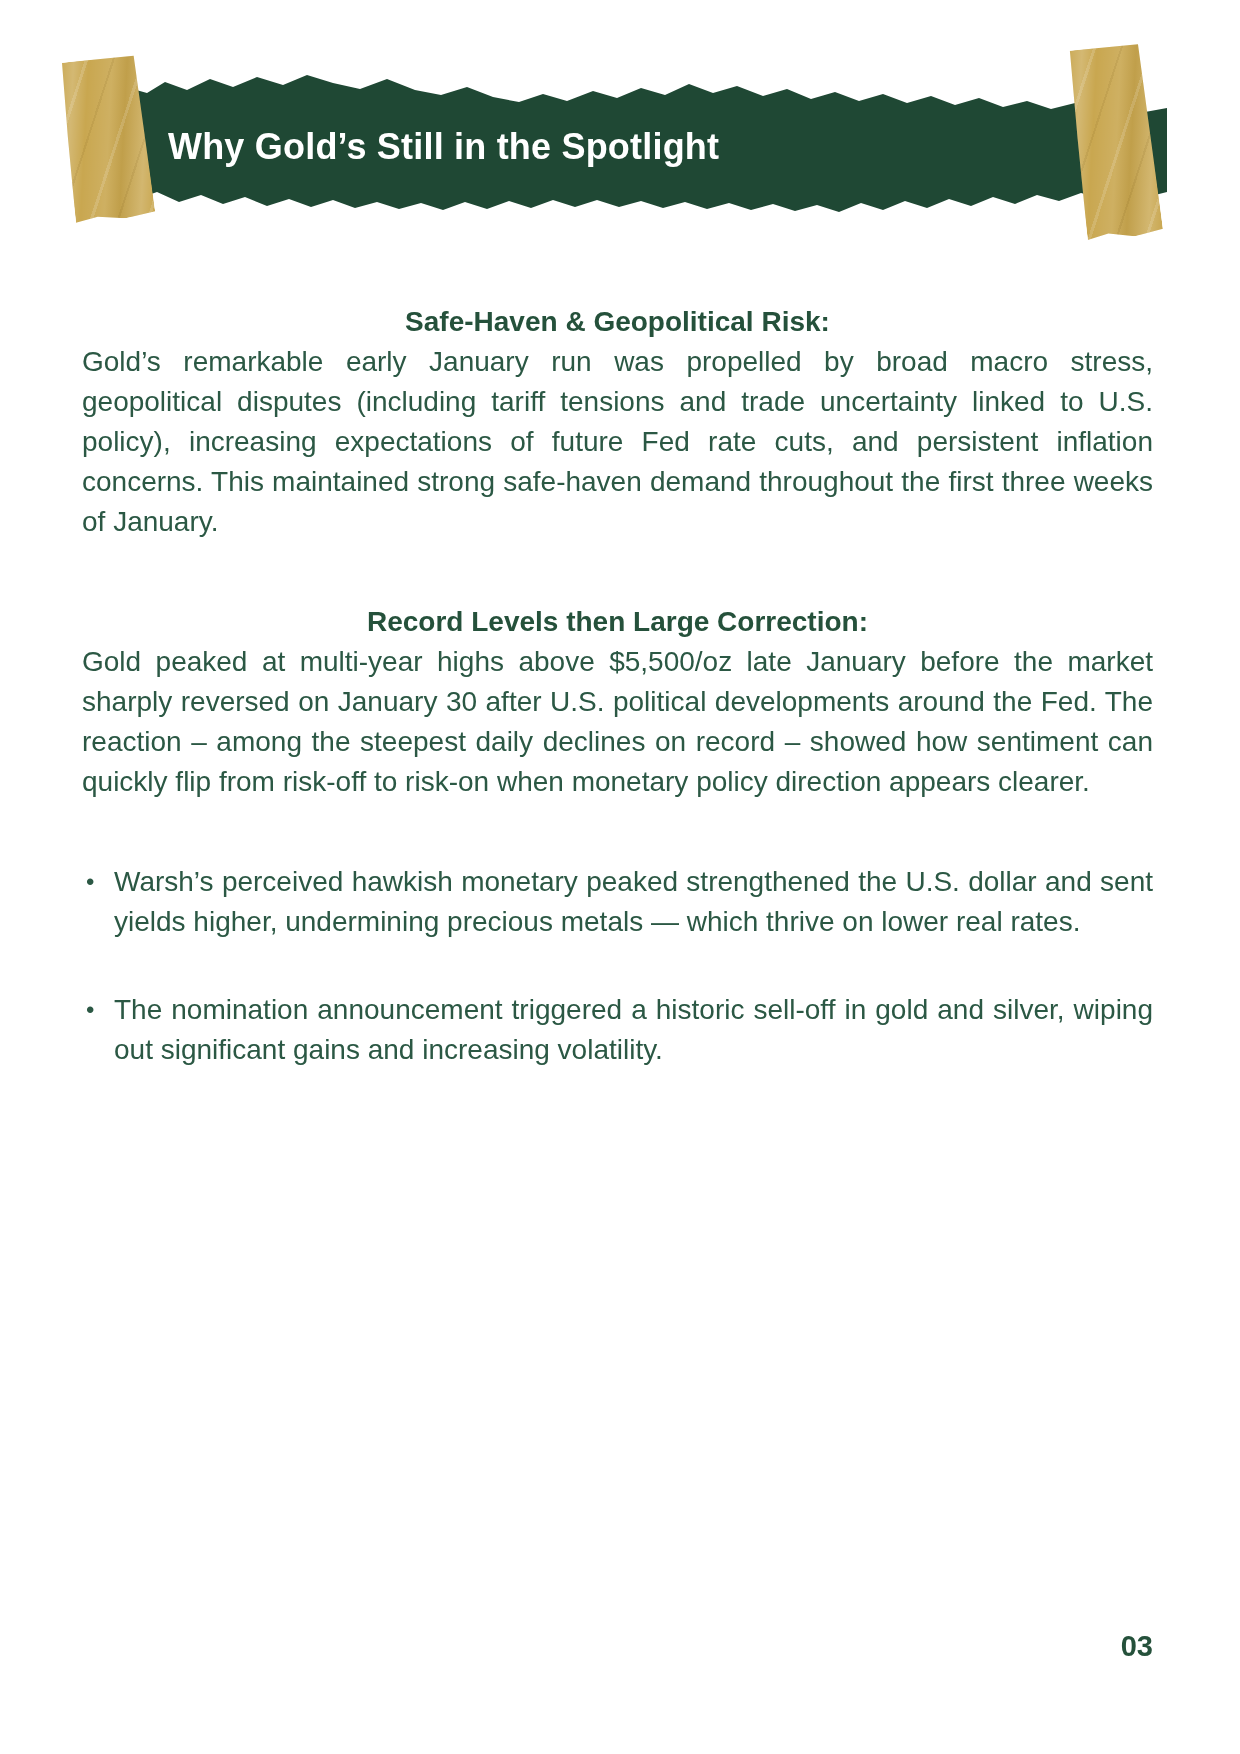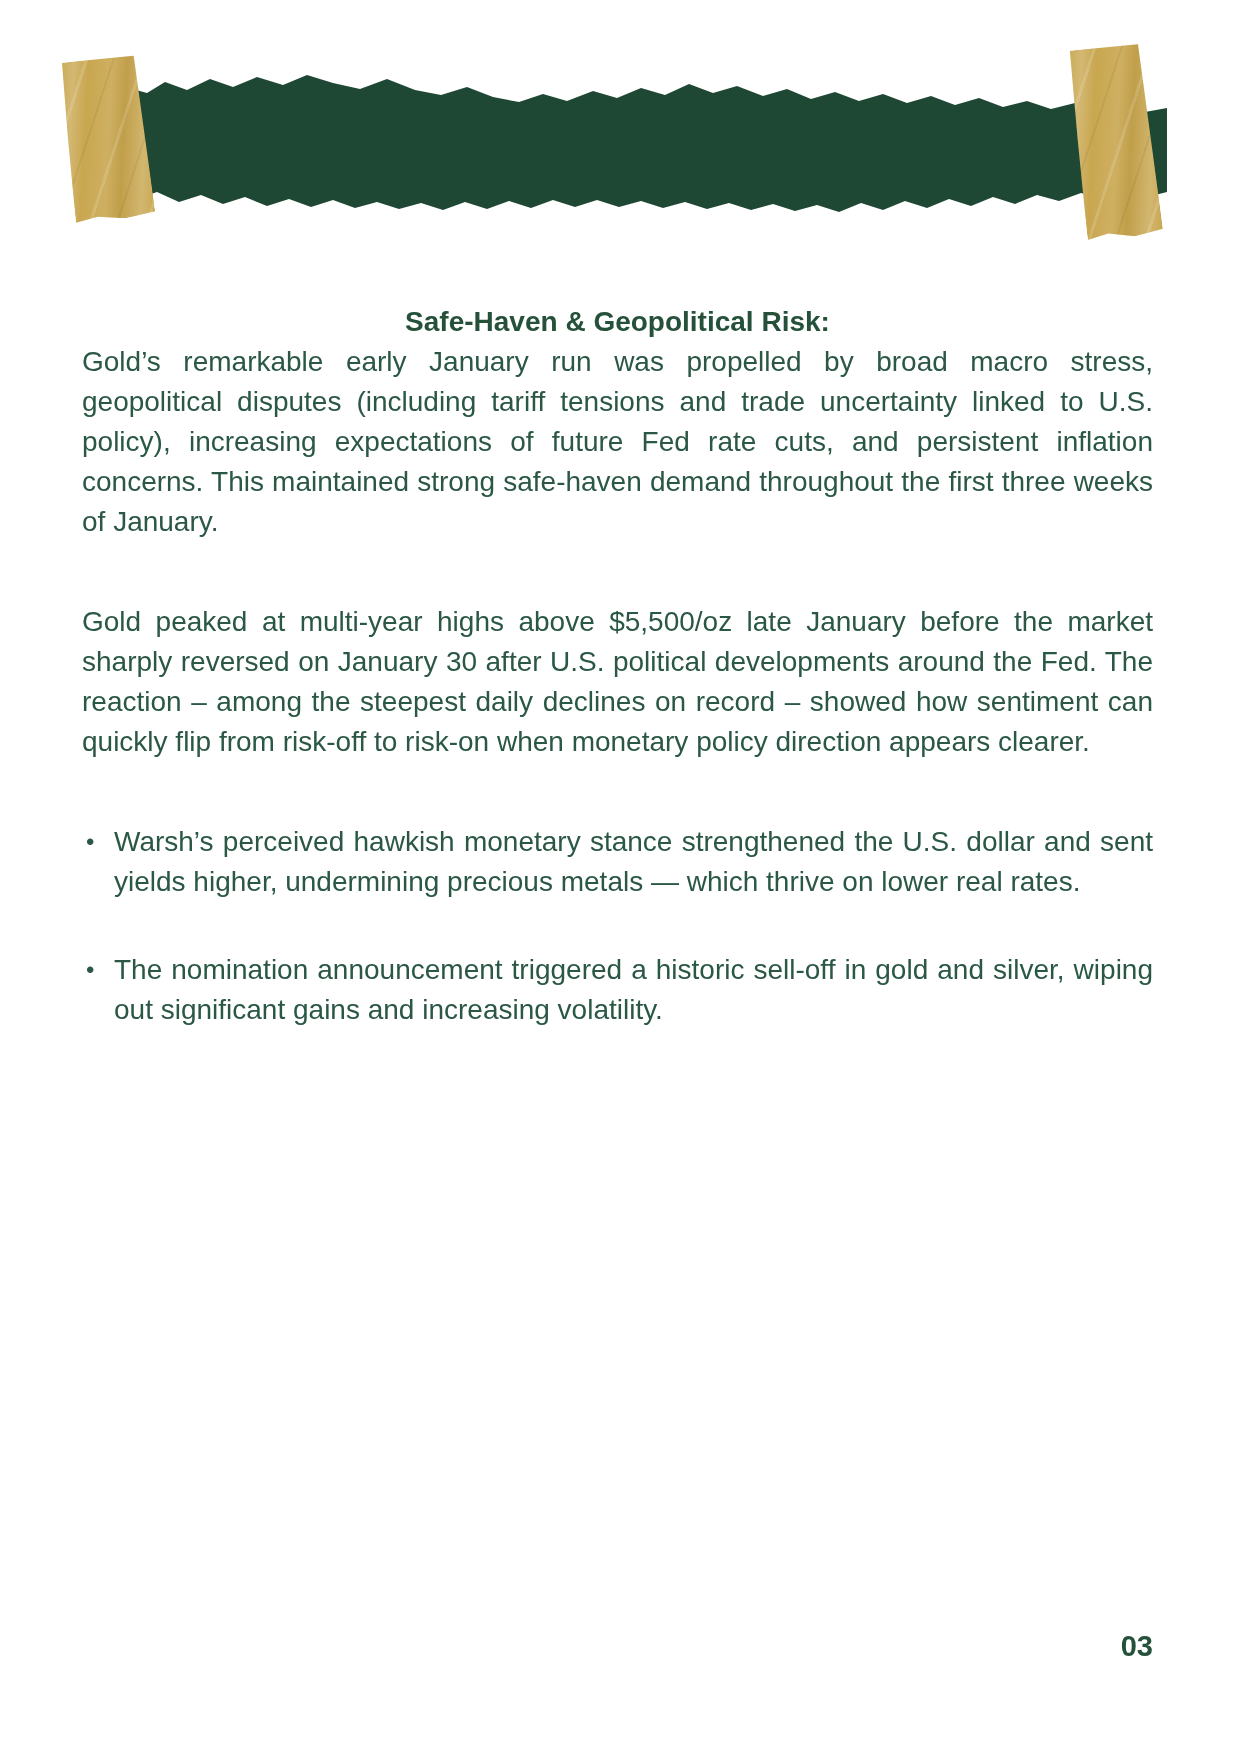--- a/index.html
+++ b/index.html
@@ -96,38 +96,40 @@
         L 1052 126
         L 1032 131 L 1010 125 L 988 133 L 966 127 L 944 135 L 922 129 L 900 138 L 878 131
         L 856 140 L 834 133 L 812 142 L 790 135 L 768 144 L 746 137 L 724 146 L 702 139
         L 680 145 L 658 138 L 636 144 L 614 137 L 592 143 L 570 136 L 548 142 L 526 135
         L 504 141 L 482 134 L 460 141 L 438 134 L 416 142 L 394 135 L 372 143 L 350 136
         L 328 144 L 306 137 L 284 143 L 262 136 L 240 142 L 218 134 L 196 141 L 174 133
         L 152 140 L 130 131 L 108 138 L 86 129 L 64 136 L 42 126 L 22 133 L 8 125 Z"></path>
     </svg>
     <div class="tape tape-left"></div>
     <div class="tape tape-right"></div>
+    <div class="banner-title">Why Gold’s Still in the Spotlight</div>
   </div>
 
   <div class="content">
 
     <section>
       <h3 class="section-heading">Safe-Haven &amp; Geopolitical Risk:</h3>
       <p class="section-body">Gold’s remarkable early January run was propelled by broad macro stress, geopolitical disputes (including tariff tensions and trade uncertainty linked to U.S. policy), increasing expectations of future Fed rate cuts, and persistent inflation concerns. This maintained strong safe-haven demand throughout the first three weeks of January.</p>
     </section>
 
     <section>
+      <h3 class="section-heading">Record Levels then Large Correction:</h3>
       <p class="section-body">Gold peaked at multi-year highs above $5,500/oz late January before the market sharply reversed on January 30 after U.S. political developments around the Fed. The reaction – among the steepest daily declines on record – showed how sentiment can quickly flip from risk-off to risk-on when monetary policy direction appears clearer.</p>
     </section>
 
 
     <ul class="bullet-list">
       <li class="bullet-item">
         <span class="bullet-marker">•</span>
-        <span class="bullet-text">Warsh’s perceived hawkish monetary stance strengthened the U.S. dollar and sent yields higher, undermining precious metals — which thrive on lower real rates.</span>
+        <span class="bullet-text">Warsh’s perceived hawkish monetary peaked strengthened the U.S. dollar and sent yields higher, undermining precious metals — which thrive on lower real rates.</span>
       </li>
       <li class="bullet-item">
         <span class="bullet-marker">•</span>
         <span class="bullet-text">The nomination announcement triggered a historic sell-off in gold and silver, wiping out significant gains and increasing volatility.</span>
       </li>
     </ul>
 
   </div>
 
   <div class="page-number">03</div>

